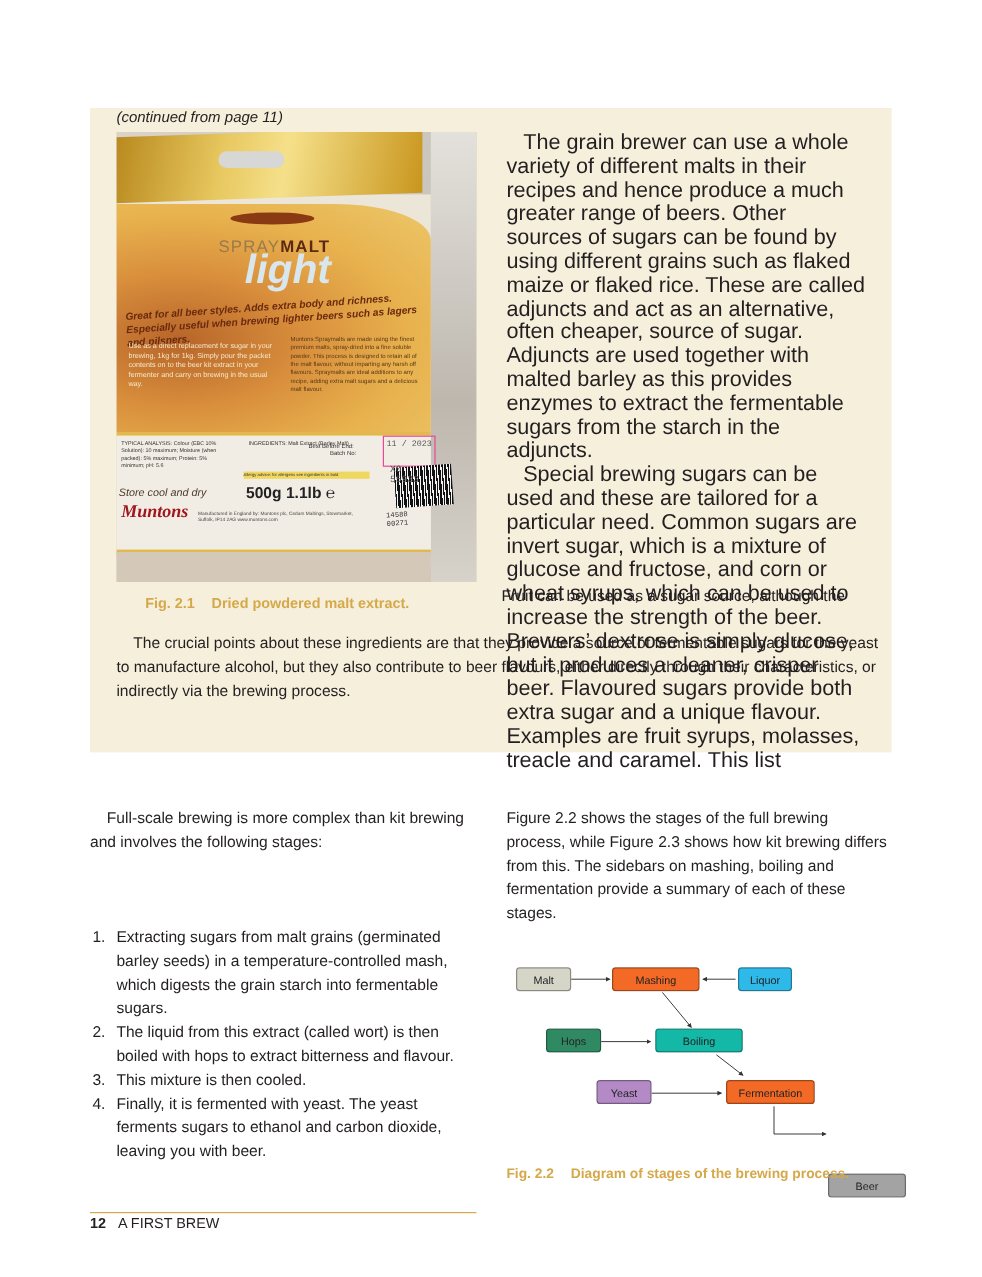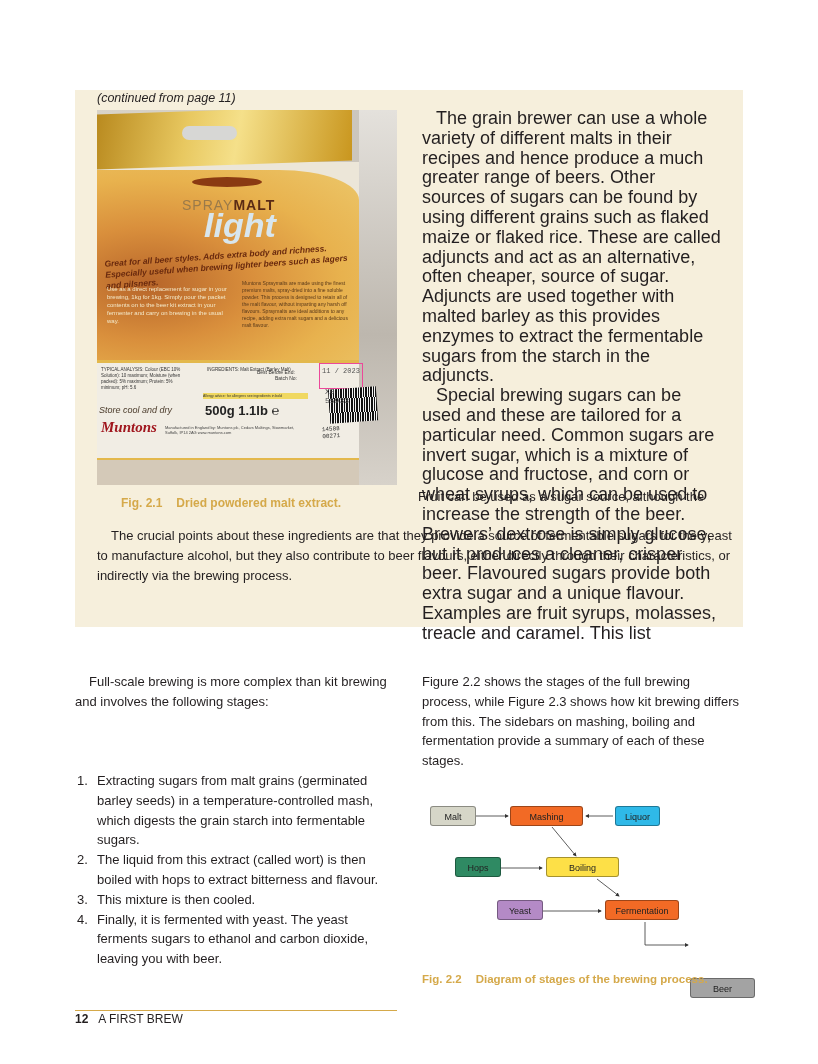--- a/index.html
+++ b/index.html
@@ -173,21 +173,21 @@
     <line x1="132" y1="37" x2="156" y2="66" stroke="#333" stroke-width="0.8" marker-end="url(#ah)"></line>
     <line x1="81" y1="78" x2="122" y2="78" stroke="#333" stroke-width="0.8" marker-end="url(#ah)"></line>
     <line x1="177" y1="89" x2="199" y2="106" stroke="#333" stroke-width="0.8" marker-end="url(#ah)"></line>
     <line x1="123" y1="121" x2="181" y2="121" stroke="#333" stroke-width="0.8" marker-end="url(#ah)"></line>
     <polyline points="225,132 225,155 268,155" fill="none" stroke="#333" stroke-width="0.8" marker-end="url(#ah)"></polyline>
   </svg>
   <div class="node" style="left: 10px; top: 16px; width: 46px; background: rgb(214, 214, 200);">Malt</div>
   <div class="node" style="left: 90px; top: 16px; width: 73px; background: rgb(242, 106, 37);">Mashing</div>
   <div class="node" style="left: 195px; top: 16px; width: 45px; background: rgb(47, 185, 232);">Liquor</div>
   <div class="node" style="left: 35px; top: 67px; width: 46px; background: rgb(47, 138, 99);">Hops</div>
-  <div class="node" style="left: 126px; top: 67px; width: 73px; background: #fde047;">Boiling</div>
+  <div class="node" style="left: 126px; top: 67px; width: 73px; background: #14b8a6;">Boiling</div>
   <div class="node" style="left: 77px; top: 110px; width: 46px; background: rgb(180, 138, 198);">Yeast</div>
   <div class="node" style="left: 185px; top: 110px; width: 74px; background: rgb(242, 106, 37);">Fermentation</div>
   <div class="node" style="left: 270px; top: 144px; width: 65px; background: #a3a3a3; margin-top: 44px;">Beer</div>
 </div>
 
 <div class="cap2">
   <span class="num">Fig. 2.2</span><span>Diagram of stages of the brewing process.</span>
 </div>
 
 <div class="footer-rule"></div>

